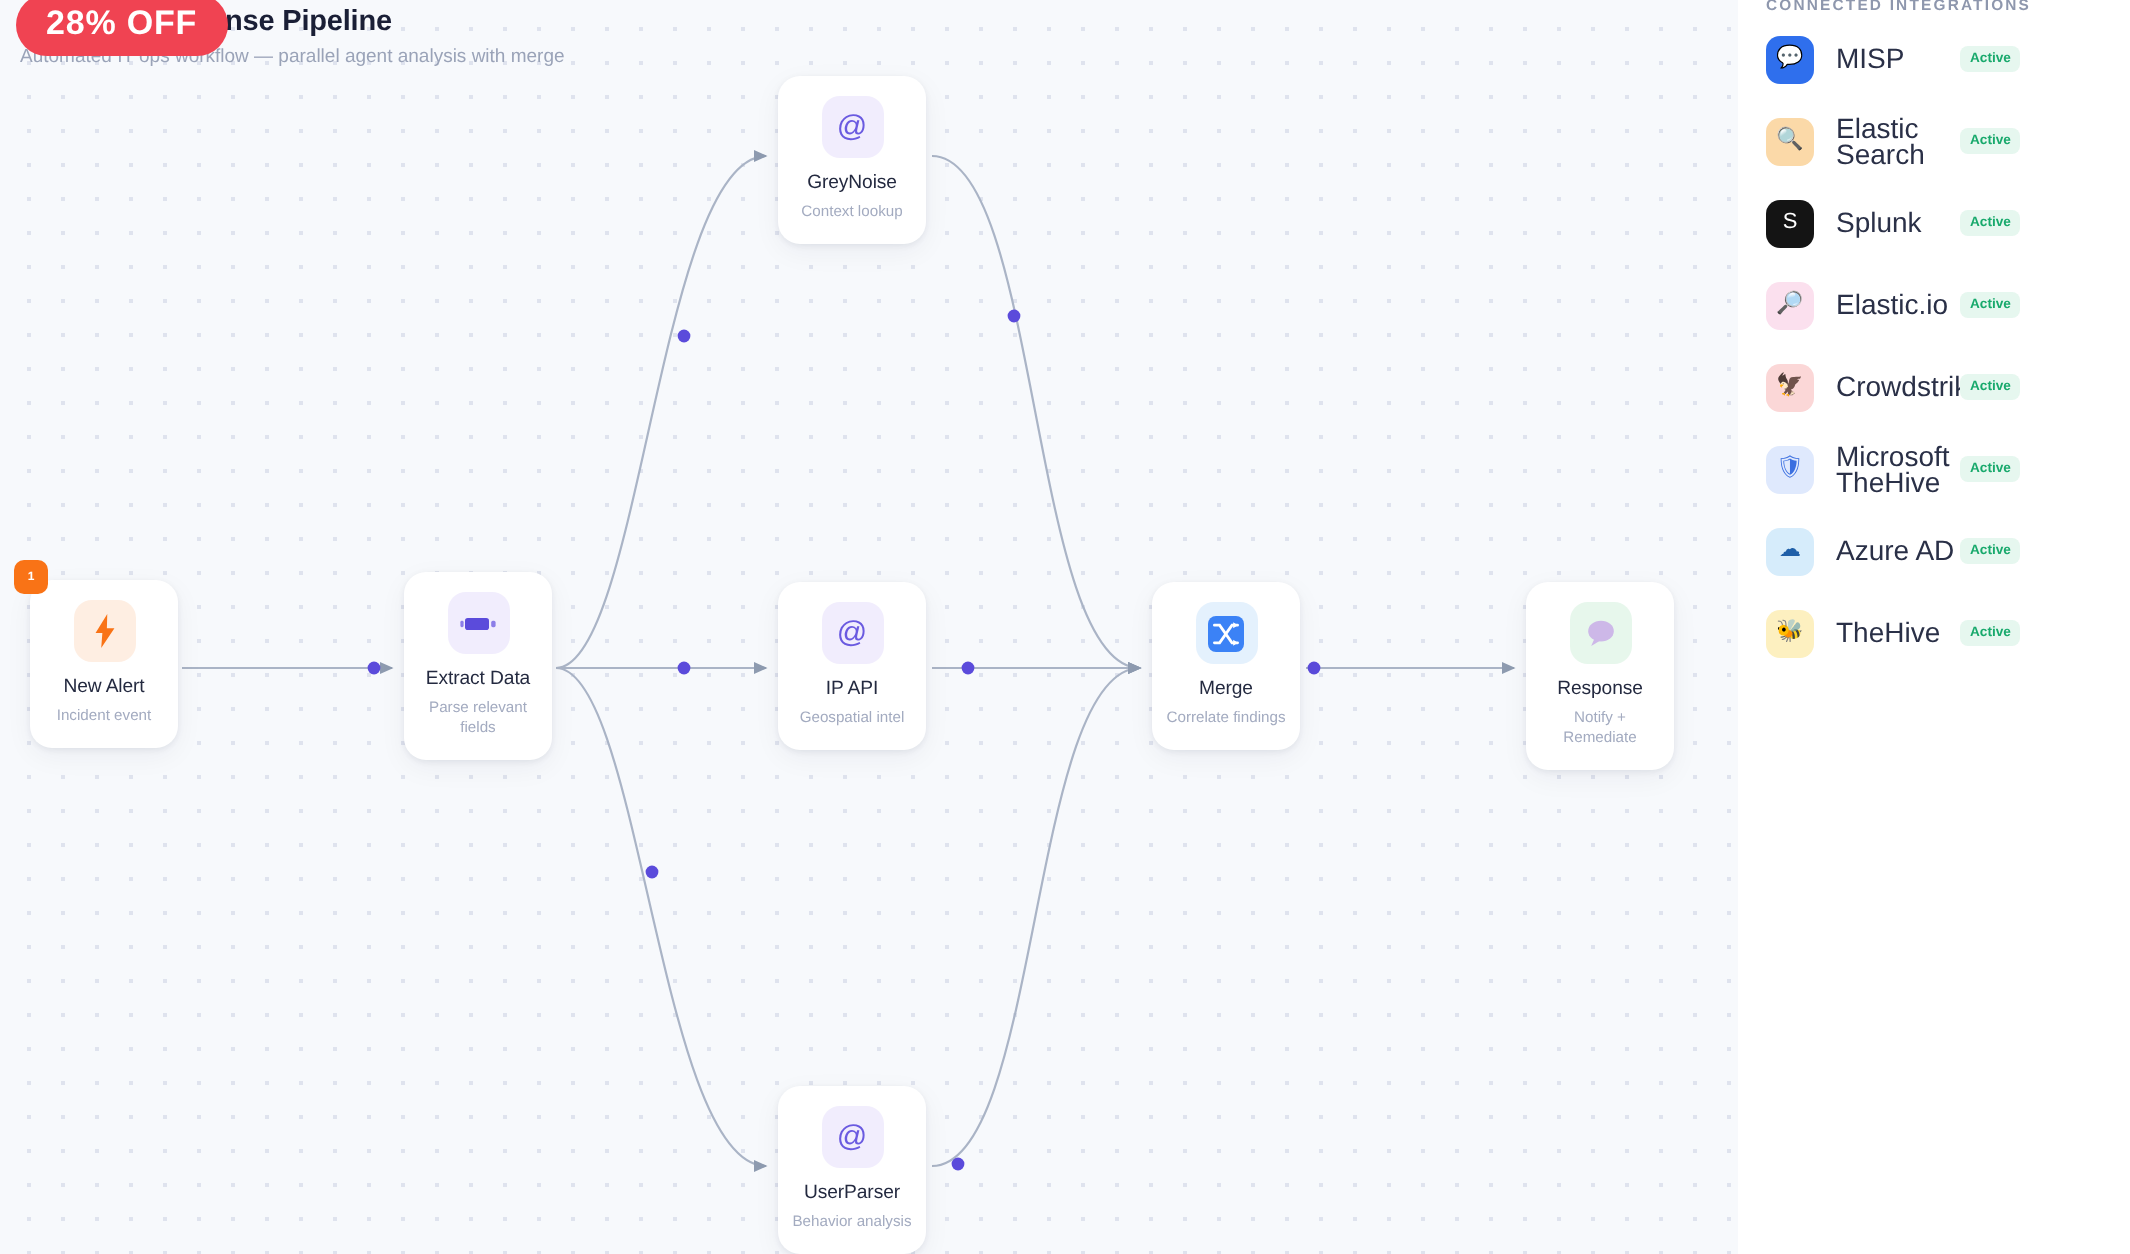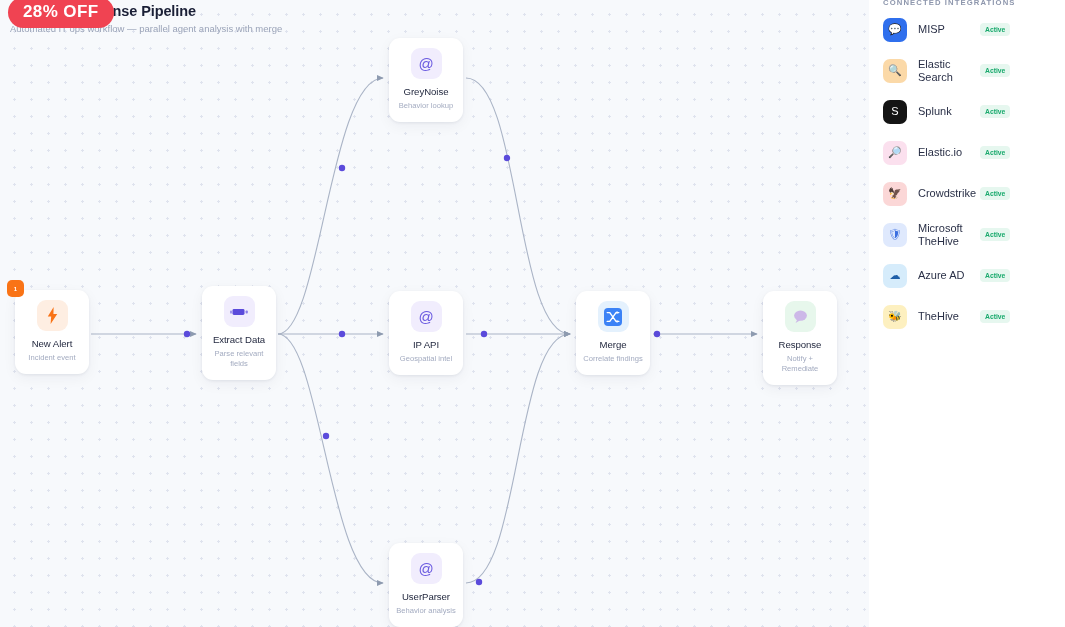--- a/index.html
+++ b/index.html
@@ -95,21 +95,21 @@
     display: flex; align-items: center;
     height: 41px; padding: 0 2px;
   }
   .int-logo {
     width: 24px; height: 24px; border-radius: 7px; flex: 0 0 24px;
     display: flex; align-items: center; justify-content: center;
     font-size: 11px; line-height: 1;
   }
   .int-name {
     flex: 1 1 auto; margin-left: 11px;
-    font-size: 11px; color: #2a3047; line-height: 12.5px;
+    font-size: 14px; color: #2a3047; line-height: 12.5px;
     max-width: 62px;
   }
   .int-status {
     flex: 0 0 auto;
     background: #e6f7ef; color: #18a96c;
     font-size: 6.8px; font-weight: 700;
     padding: 2.5px 5px; border-radius: 4px; line-height: 8px;
   }
 </style>
 </head>
@@ -167,21 +167,21 @@
             </svg>
           </div>
           <div class="node-title">Extract Data</div>
           <div class="node-sub">Parse relevant fields</div>
         </div>
         <div class="node" style="left: 389px; top: 38px;">
           <div class="node-icon ic-violet">
             <span class="at-glyph">@</span>
           </div>
           <div class="node-title">GreyNoise</div>
-          <div class="node-sub">Behavior lookup</div>
+          <div class="node-sub">Context lookup</div>
         </div>
         <div class="node" style="left: 389px; top: 291px;">
           <div class="node-icon ic-violet">
             <span class="at-glyph">@</span>
           </div>
           <div class="node-title">IP API</div>
           <div class="node-sub">Geospatial intel</div>
         </div>
         <div class="node" style="left: 389px; top: 543px;">
           <div class="node-icon ic-violet">

